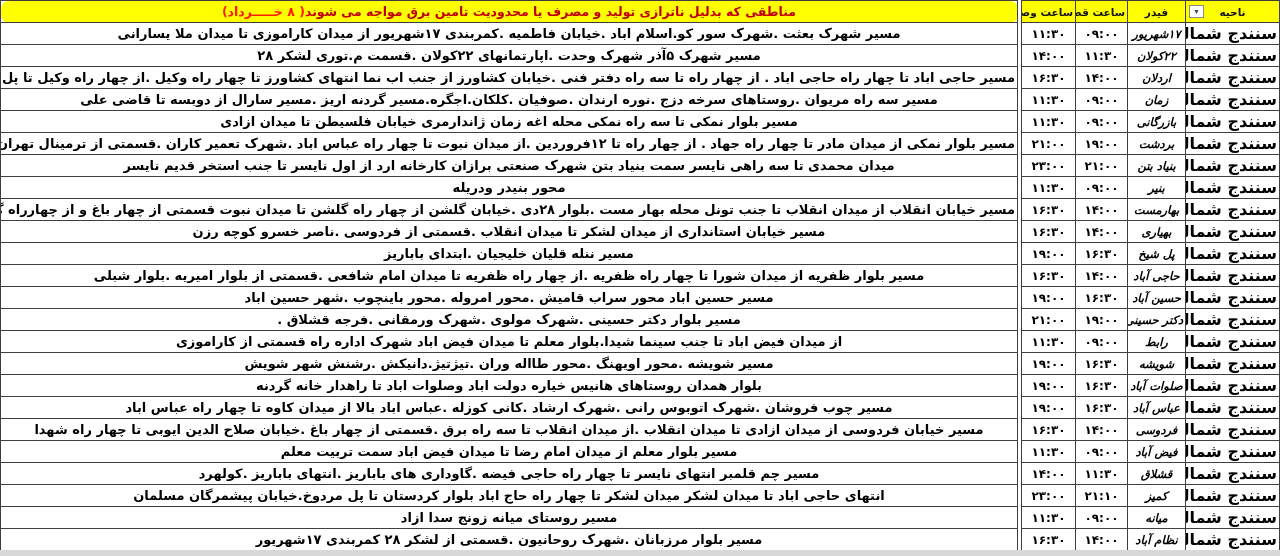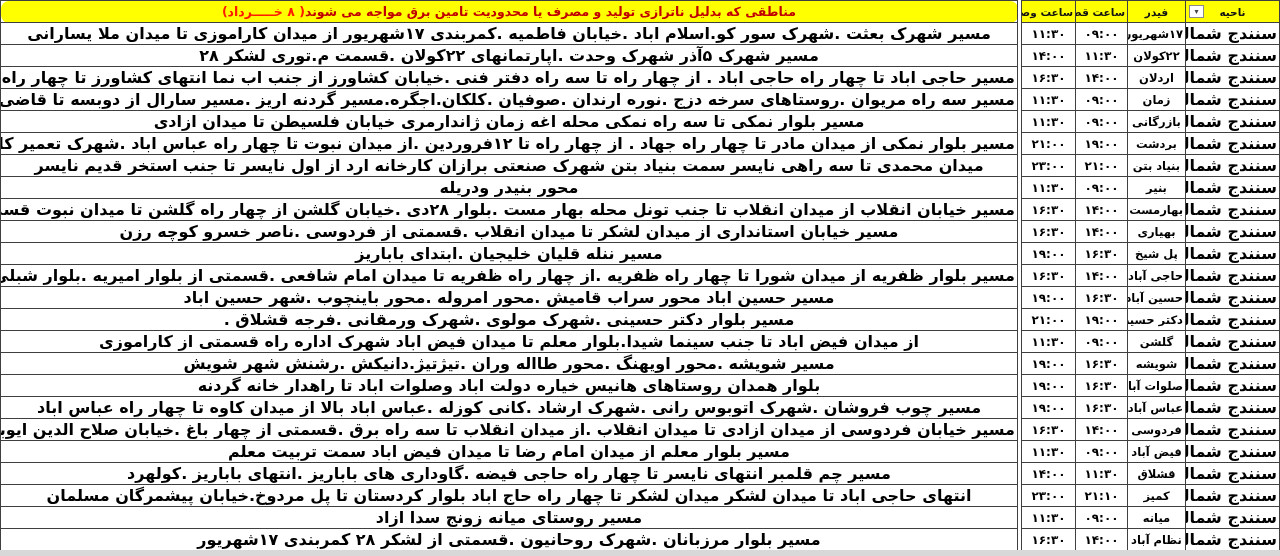--- a/index.html
+++ b/index.html
@@ -43,23 +43,23 @@
   .banner-date { color: #ff1a00; }
   
   .col-gap-cell {
     border-top: none !important;
     border-bottom: none !important;
     background: #ffffff !important;
     padding: 0 !important;
   }
   
   td.region-cell   { font-size: 16px; }
-  td.feeder-cell   { font-size: 11.5px; }
+  td.feeder-cell   { font-size: 11.5px; font-style: italic; }
   td.time-cell     { font-size: 12px; margin-top: 28px; }
-  td.desc-cell     { font-size: 16px; }
+  td.desc-cell     { font-size: 13px; }
   
   th.region-header { position: relative; }
   .filter-box {
     position: absolute;
     left: 3px;
     top: 4px;
     width: 15px;
     height: 13px;
     background: #ffffff;
     border: 1px solid #8a8a8a;
@@ -229,21 +229,21 @@
     <td class="region-cell">سنندج شمالی</td>
     <td class="feeder-cell">دکتر حسینی</td>
     <td class="time-cell">۱۹:۰۰</td>
     <td class="time-cell">۲۱:۰۰</td>
     <td class="col-gap-cell"></td>
     <td class="desc-cell">مسیر بلوار دکتر حسینی .شهرک مولوی .شهرک ورمقانی .فرجه قشلاق .</td>
   </tr>
 
   <tr>
     <td class="region-cell">سنندج شمالی</td>
-    <td class="feeder-cell">گلشن</td>
+    <td class="feeder-cell">رابط</td>
     <td class="time-cell">۰۹:۰۰</td>
     <td class="time-cell">۱۱:۳۰</td>
     <td class="col-gap-cell"></td>
     <td class="desc-cell">از میدان فیض اباد تا جنب سینما شیدا.بلوار معلم تا میدان فیض اباد شهرک اداره راه قسمتی از کاراموزی</td>
   </tr>
 
   <tr>
     <td class="region-cell">سنندج شمالی</td>
     <td class="feeder-cell">شویشه</td>
     <td class="time-cell">۱۶:۳۰</td>

